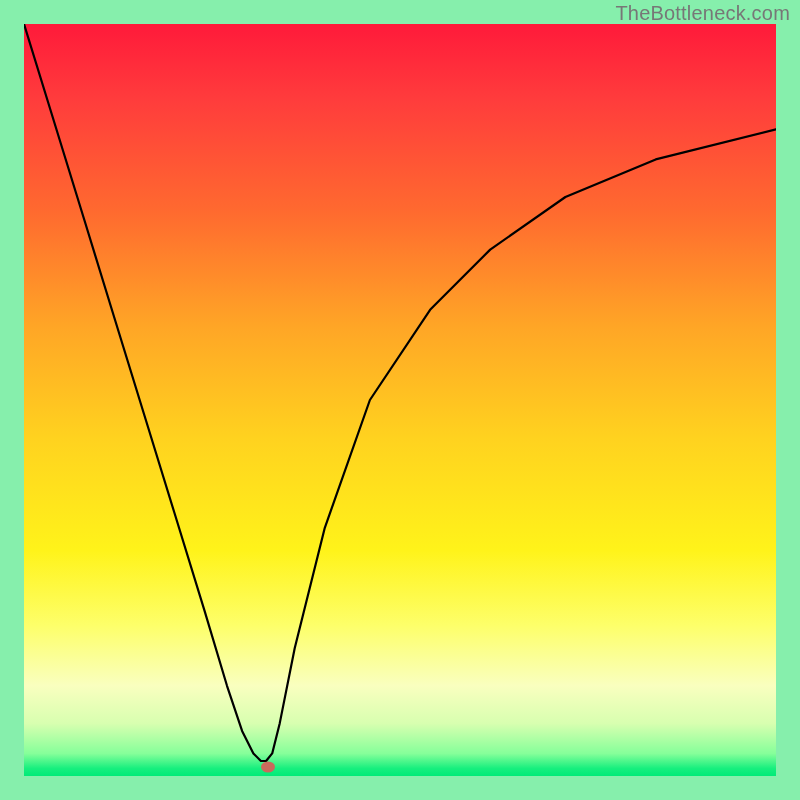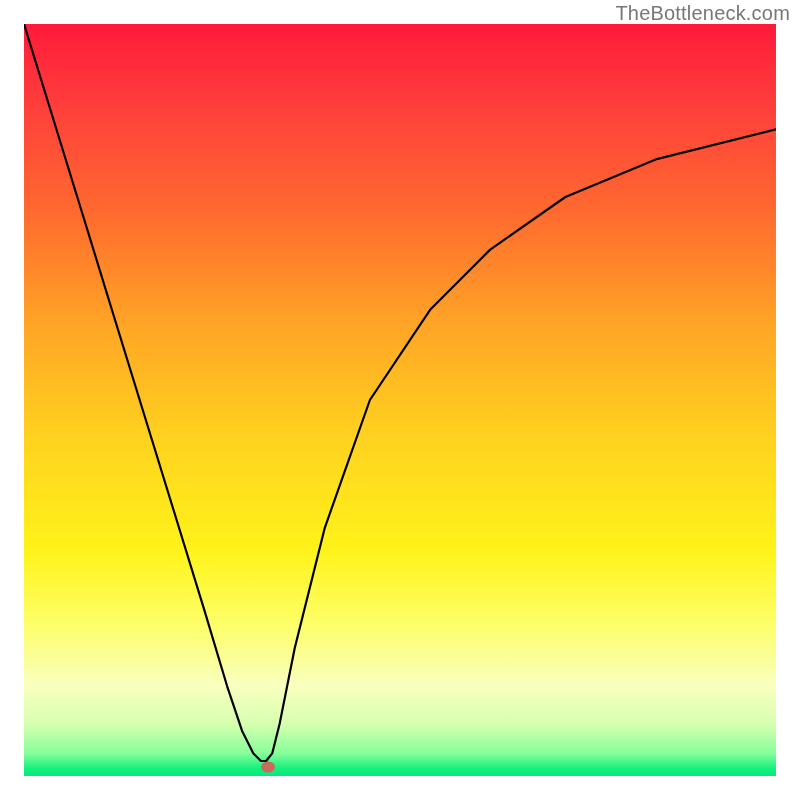--- a/index.html
+++ b/index.html
@@ -1,21 +1,21 @@
 <!DOCTYPE html>
 <html><head>
 <meta charset="utf-8">
 <style>
   * { margin: 0; padding: 0; box-sizing: border-box; }
   body { width: 800px; height: 800px; background: #000; position: relative; font-family: Arial, sans-serif; }
   .frame {
     position: absolute;
     top: 0; left: 0;
     width: 800px; height: 800px;
-    background: #ffffff;
+    background: #86efac;
   }
   .plot-area {
     position: absolute;
     top: 24px;
     left: 24px;
     width: 752px;
     height: 752px;
     background: linear-gradient(to bottom,
       #ff1a3a 0%,
       #ff3c3c 10%,

